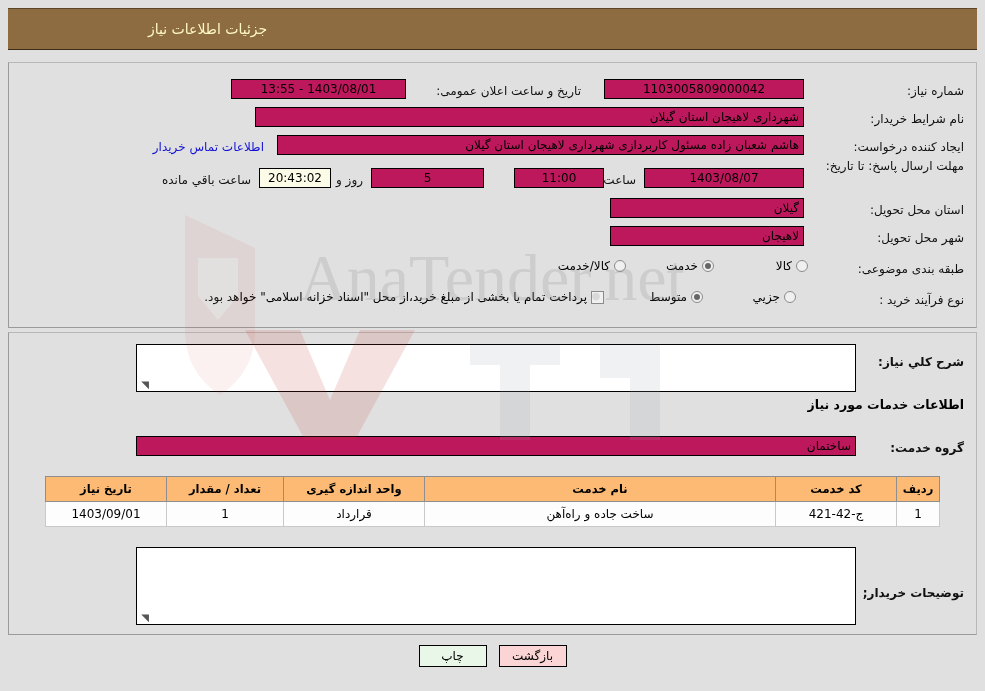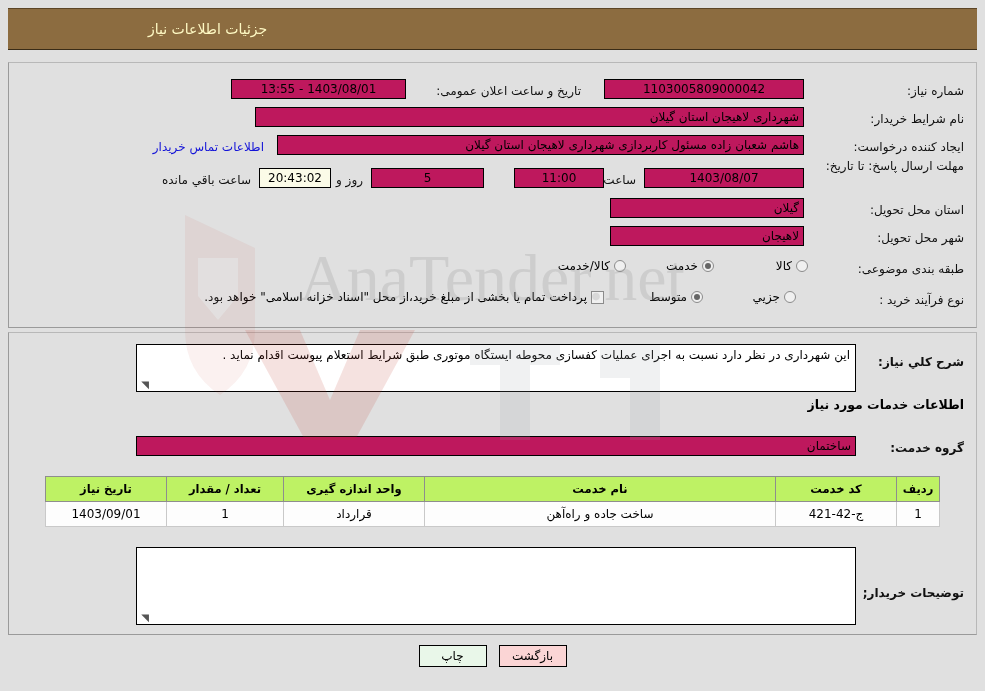--- a/index.html
+++ b/index.html
@@ -172,21 +172,21 @@
   }
 
   
   table.grid {
     position: absolute;
     border-collapse: collapse;
     font-size: 12px;
     background: #fff;
   }
   table.grid th {
-    background: #bef264;
+    background: #fdba74;
     border: 1px solid #8e8e8e;
     font-weight: bold;
     font-size: 11.5px;
     color: #000;
     height: 24px;
     padding: 0 4px;
     text-align: center;
     white-space: nowrap;
   }
   table.grid td {
@@ -302,21 +302,20 @@
     <div class="radio-wrap" style="right:372px; top:227px;">
       <span class="chk"></span>
       <span>پرداخت تمام یا بخشی از مبلغ خرید،از محل "اسناد خزانه اسلامی" خواهد بود.</span>
     </div>
   </div>
 
   <div class="panel" id="panel-mid">
 
     <span class="lbl lbl-bold" style="right:12px; top:22px;">شرح کلي نیاز:</span>
     <div class="ta" style="right:120px; top:11px; width:720px; height:48px;">
-      <span>این شهرداری در نظر دارد نسبت به اجرای عملیات کفسازی محوطه ایستگاه موتوری طبق شرایط استعلام پیوست اقدام نماید .</span>
       <span class="grip">◥</span>
     </div>
 
     <span class="section-head" style="right:12px; top:64px;">اطلاعات خدمات مورد نیاز</span>
 
     <span class="lbl lbl-bold" style="right:12px; top:108px;">گروه خدمت:</span>
     <div class="fld rtl-text" style="right:120px; top:103px; width:720px;">ساختمان</div>
 
     <table class="grid" style="right:36px; top:143px; width:895px;">
       <thead>

